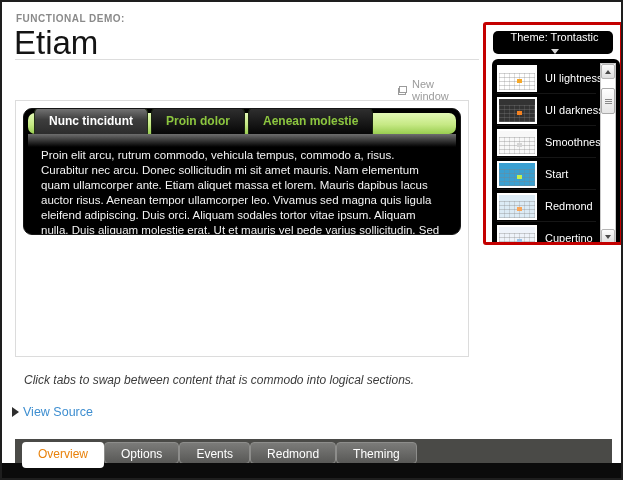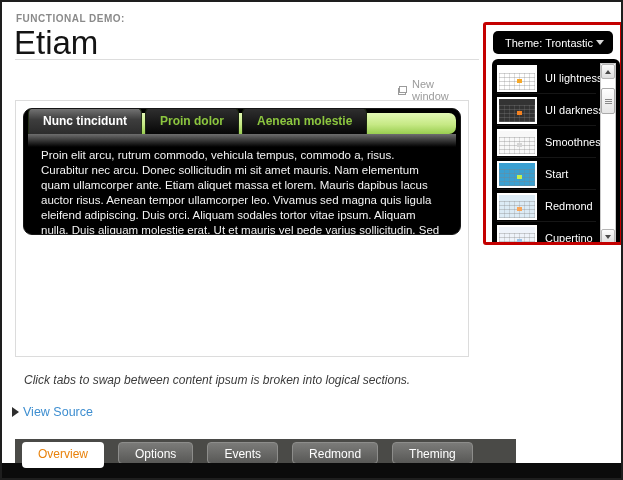--- a/index.html
+++ b/index.html
@@ -24,53 +24,53 @@
 
   
   .demo-panel { position:absolute; left:13px; top:98px; width:454px; height:257px;
     border:1px solid #dcdcdc; background:#fff; }
 
   
   .widget { position:absolute; left:7px; top:7px; width:438px; height:127px;
     background:#000; border:1px solid #161616; border-radius:9px; padding:4px; overflow:hidden; }
   .widget-header { height:21px; border-radius:7px;
     background:linear-gradient(180deg,#e2f8b4 0%,#c6e985 55%,#99cd50 100%);
-    display:flex; align-items:flex-end; }
+    display:flex; align-items:flex-end; padding-left:6px; }
   .wtab { height:27px; line-height:27px; padding:0 14px; margin-right:3px;
     border-radius:6px 6px 0 0; font-size:12px; font-weight:bold; cursor:pointer; white-space:nowrap; }
   .wtab.active { background:linear-gradient(180deg,#777 0%,#3d3d3d 45%,#2c2c2c 100%);
     color:#fff; border:1px solid #243018; border-bottom:none; }
   .wtab.inactive { background:linear-gradient(180deg,#303030 0%,#060606 100%);
     color:var(--accent-green,#8cc63f); border:1px solid #1a2410; border-bottom:none; }
   .widget-fade { height:13px; background:linear-gradient(180deg,#6e6e6e 0%,#161616 80%,#000 100%); }
   .widget-content { color:#f4f4f4; font-size:11.5px; line-height:15px; padding:1px 13px 10px 13px; }
 
   
   .caption { position:absolute; left:22px; top:371px; font-size:12px; font-style:italic; color:#3b3b3b; }
   .view-source { position:absolute; left:10px; top:403px; display:flex; align-items:center; gap:4px; cursor:pointer; }
   .vs-arrow { width:0; height:0; border-top:5px solid transparent; border-bottom:5px solid transparent;
     border-left:7px solid #2e2e2e; }
   .vs-label { color:var(--link-blue,#3e8ed0); font-size:12.5px; }
 
   
-  .bottom-strip { position:absolute; left:13px; top:437px; width:501px; height:25px;
-    background:#4a4a47; display:flex; align-items:flex-start; padding:3px 0 0 7px; gap:14px; }
+  .bottom-strip { position:absolute; left:13px; top:437px; width:597px; height:25px;
+    background:#4a4a47; display:flex; align-items:flex-start; padding:3px 0 0 7px; gap:0; }
   .btab { height:22px; line-height:22px; padding:0 16px; border-radius:4px; font-size:12px; cursor:pointer; }
   .btab.inactive { background:linear-gradient(180deg,#7b7b79 0%,#585856 100%);
     border:1px solid #8d8d8b; color:#fff; }
   .btab.active { background:#fff; color:var(--accent-orange,#e8820c); height:26px; line-height:24px;
     border-radius:4px; position:relative; z-index:2; }
   .footer-bar { position:absolute; left:0; bottom:0; width:100%; height:15px; background:#0b0b0b; }
 
   
   .switcher-box { position:absolute; left:481px; top:20px; width:140px; height:223px;
     border:3px solid var(--accent-red,#c40000); border-radius:3px; background:#fff; overflow:hidden; }
   .switcher-btn { margin:6px 7px 0 7px; height:23px; background:#000; border-radius:5px;
     color:#fff; font-size:11px; display:flex; align-items:center; justify-content:space-between;
-    padding:0 9px 0 12px; cursor:pointer; }
+    padding:0 9px 0 12px; cursor:pointer;flex-direction:column; }
   .caret-down { width:0; height:0; border-left:4px solid transparent; border-right:4px solid transparent;
     border-top:5px solid #d8d8d8; }
   .switcher-dd { position:absolute; left:6px; top:34px; width:128px; height:186px;
     background:#000; border-radius:6px 6px 0 0; padding:4px 0 0 5px; overflow:hidden; }
   .dd-item { display:flex; align-items:center; height:31px; margin:0 24px 1px 0;
     border-bottom:1px solid #161616; cursor:pointer; }
   .thumb { width:40px; height:27px; border:2px solid #fff; margin-right:8px; flex:none;
     position:relative; overflow:hidden; }
   .thumb .t-head { height:6px; width:100%; }
   .thumb .t-body { position:absolute; left:0; top:6px; right:0; bottom:0;
@@ -114,21 +114,21 @@
       <div class="widget-header">
         <div class="wtab active">Nunc tincidunt</div>
         <div class="wtab inactive">Proin dolor</div>
         <div class="wtab inactive">Aenean molestie</div>
       </div>
       <div class="widget-fade"></div>
       <div class="widget-content">Proin elit arcu, rutrum commodo, vehicula tempus, commodo a, risus. Curabitur nec arcu. Donec sollicitudin mi sit amet mauris. Nam elementum quam ullamcorper ante. Etiam aliquet massa et lorem. Mauris dapibus lacus auctor risus. Aenean tempor ullamcorper leo. Vivamus sed magna quis ligula eleifend adipiscing. Duis orci. Aliquam sodales tortor vitae ipsum. Aliquam nulla. Duis aliquam molestie erat. Ut et mauris vel pede varius sollicitudin. Sed ut dolor nec orci tincidunt interdum. Phasellus ipsum. Nunc tristique tempus lectus.</div>
     </div>
   </div>
 
-  <div class="caption">Click tabs to swap between content ipsum is broken into logical sections.</div>
+  <div class="caption">Click tabs to swap between content that is commodo into logical sections.</div>
 
   <div class="view-source">
     <span class="vs-arrow"></span>
     <span class="vs-label">View Source</span>
   </div>
 
   <div class="bottom-strip">
     <div class="btab active">Overview</div>
     <div class="btab inactive">Options</div>
     <div class="btab inactive">Events</div>

